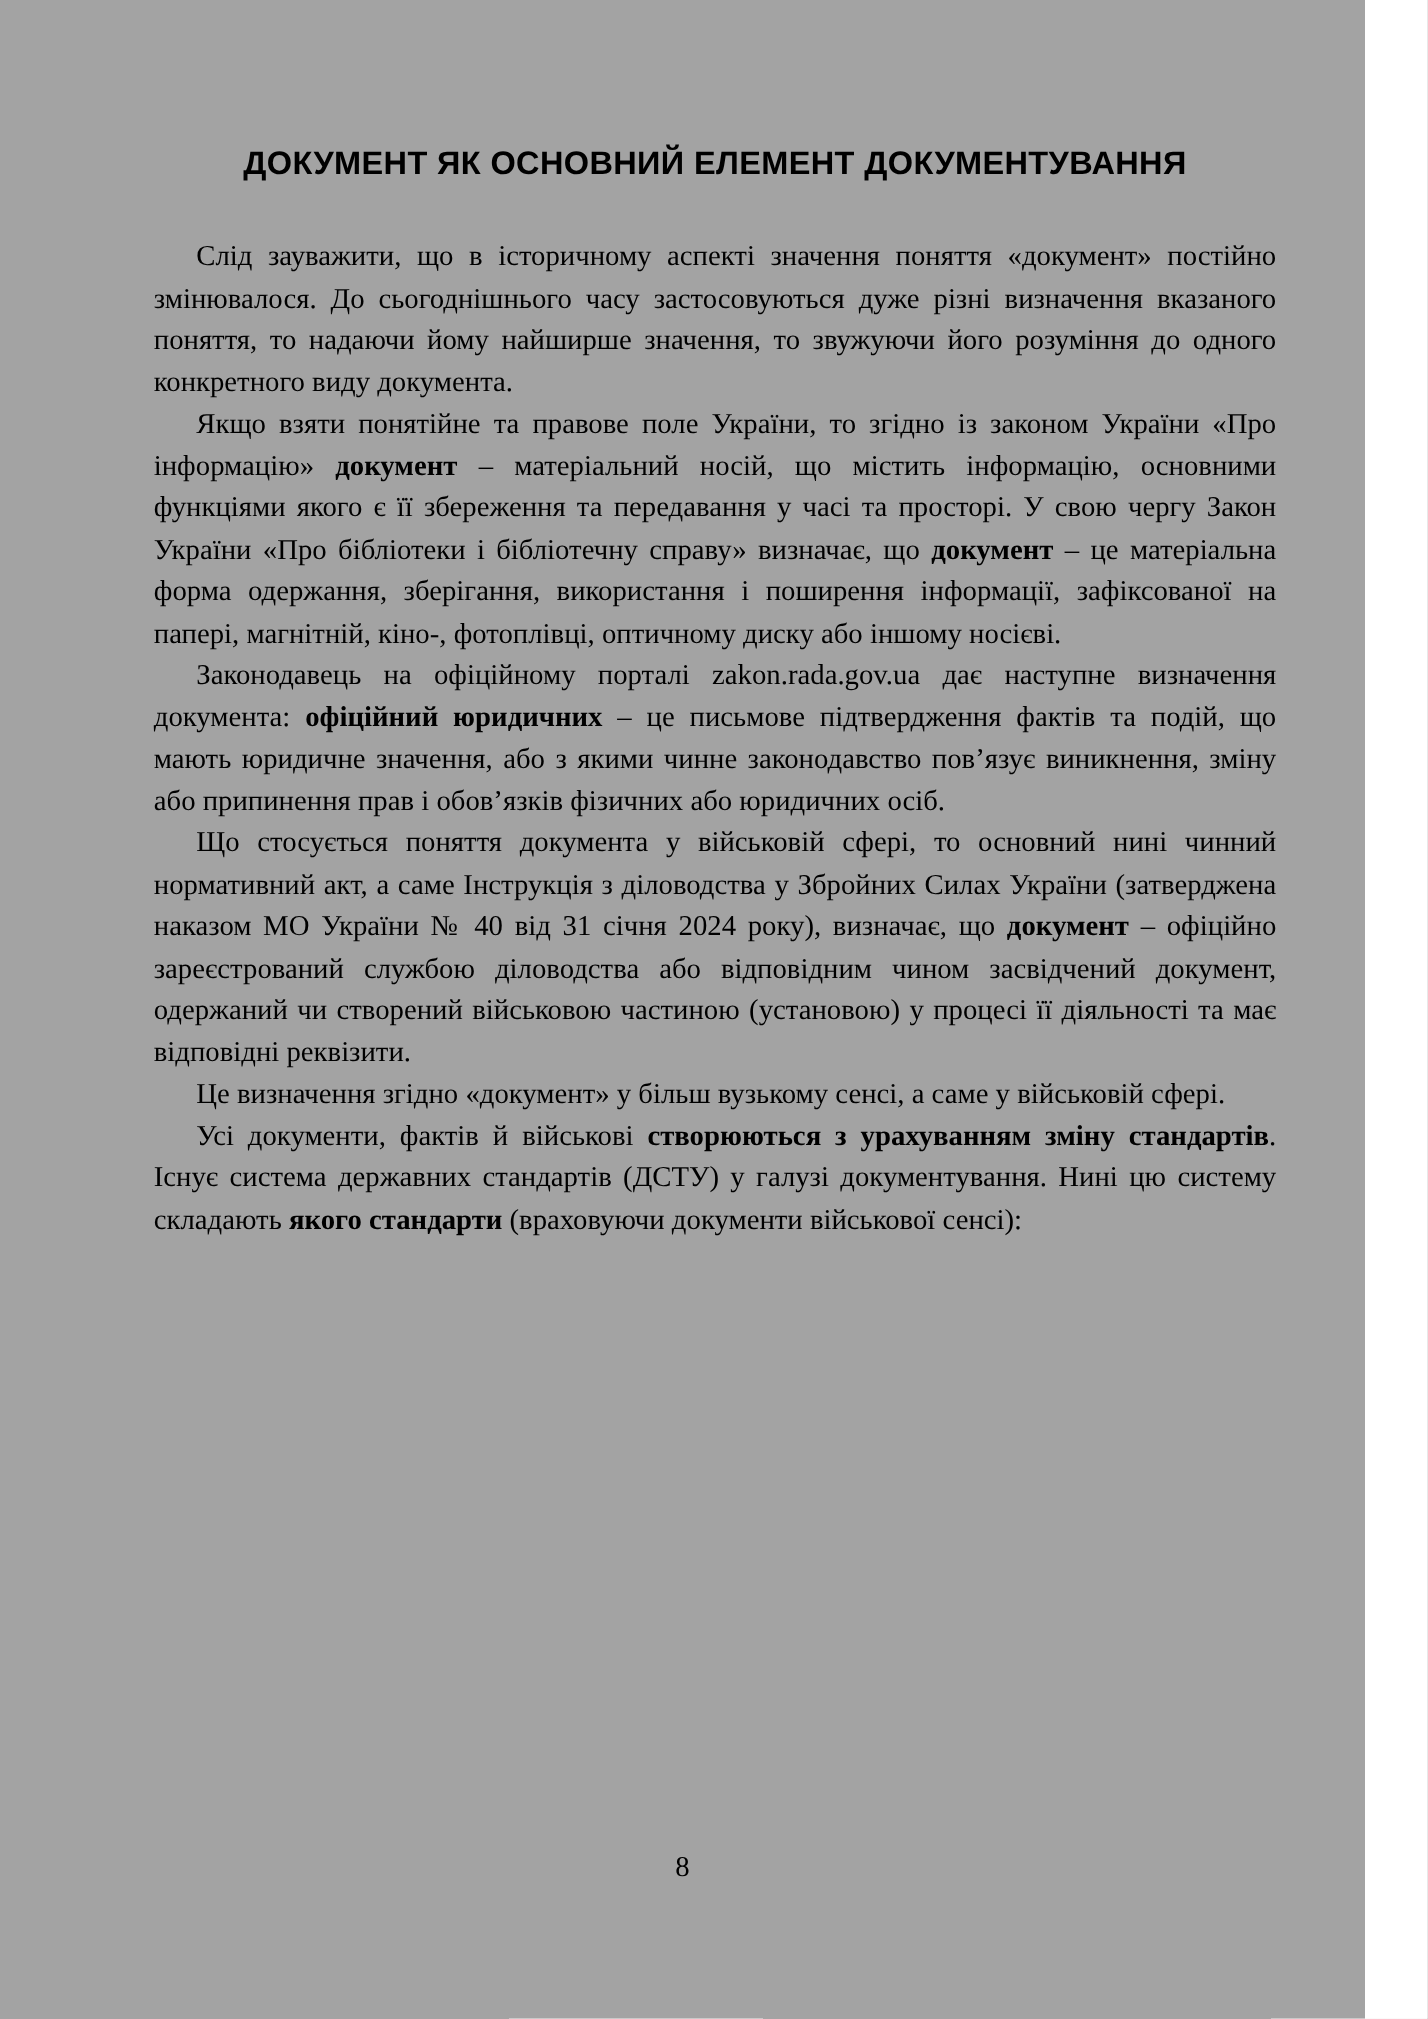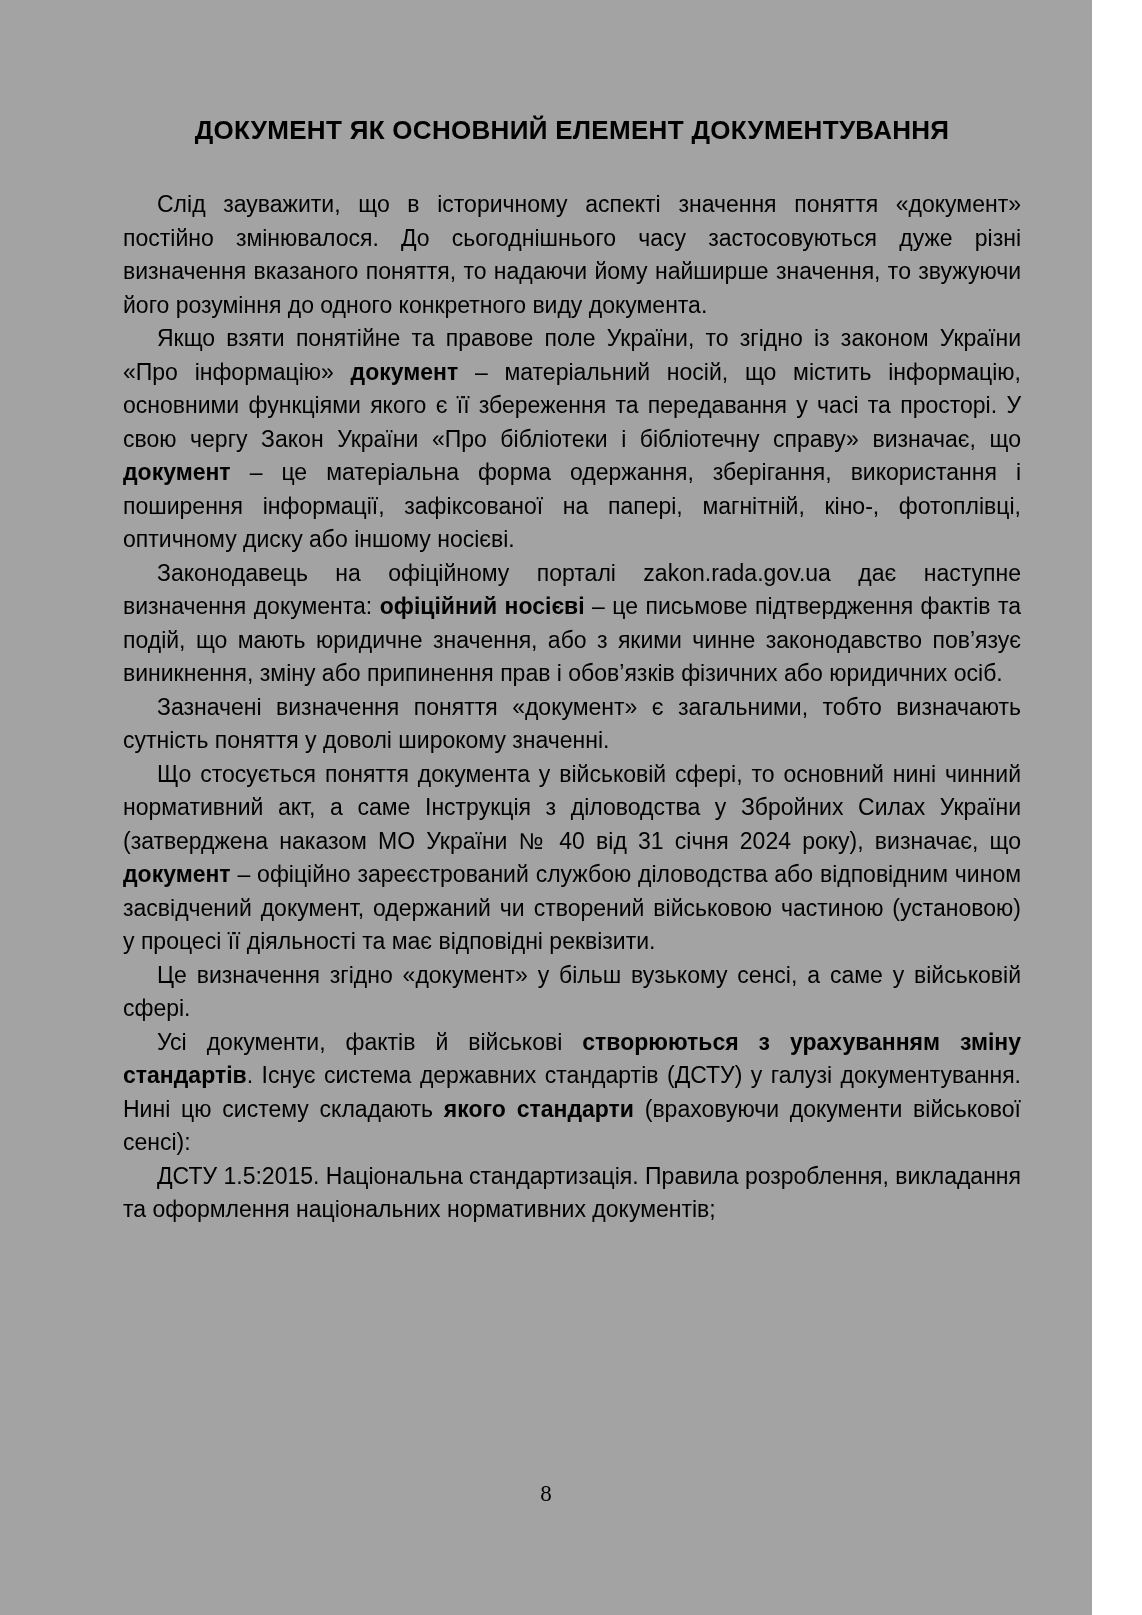--- a/index.html
+++ b/index.html
@@ -27,21 +27,21 @@
     font-size: 26px;
     line-height: 36px;
     text-align: center;
     letter-spacing: 0.3px;
     margin: 0 0 40px 0;
   }
   .title-line {
     display: block;
   }
   .para {
-    font-family: Liberation Sans, sans-serif;
+    font-family: Liberation Serif, serif;
     font-size: 23px;
     line-height: 33.5px;
     text-align: justify;
     text-indent: 34px;
     margin: 0;
     hyphens: auto;
     -webkit-hyphens: auto;
   }
   .para b {
     font-weight: 700;
@@ -61,22 +61,20 @@
 <body>
 
 <div class="page">
   <div class="content">
     <h1 class="title">
       <span class="title-line">ДОКУМЕНТ ЯК ОСНОВНИЙ ЕЛЕМЕНТ ДОКУМЕНТУВАННЯ</span>
     </h1>
     <div id="paragraphs">
         <p class="para"><span>Слід зауважити, що в історичному аспекті значення поняття «документ» постійно змінювалося. До сьогоднішнього часу застосовуються дуже різні визначення вказаного поняття, то надаючи йому найширше значення, то звужуючи його розуміння до одного конкретного виду документа.</span></p>
         <p class="para"><span>Якщо взяти понятійне та правове поле України, то згідно із законом України «Про інформацію» </span><b>документ</b><span> – матеріальний носій, що містить інформацію, основними функціями якого є її збереження та передавання у часі та просторі. У свою чергу Закон України «Про бібліотеки і бібліотечну справу» визначає, що </span><b>документ</b><span> – це матеріальна форма одержання, зберігання, використання і поширення інформації, зафіксованої на папері, магнітній, кіно-, фотоплівці, оптичному диску або іншому носієві.</span></p>
-        <p class="para"><span>Законодавець на офіційному порталі zakon.rada.gov.ua дає наступне визначення документа: </span><b>офіційний носієві</b><span> – це письмове підтвердження фактів та подій, що мають юридичне значення, або з якими чинне законодавство пов’язує виникнення, зміну або припинення прав і обов’язків фізичних або юридичних осіб.</span></p>
-        <p class="para"><span>Зазначені визначення поняття «документ» є загальними, тобто визначають сутність поняття у доволі широкому значенні.</span></p>
+        <p class="para"><span>Законодавець на офіційному порталі zakon.rada.gov.ua дає наступне визначення документа: </span><b>офіційний юридичних</b><span> – це письмове підтвердження фактів та подій, що мають юридичне значення, або з якими чинне законодавство пов’язує виникнення, зміну або припинення прав і обов’язків фізичних або юридичних осіб.</span></p>
         <p class="para"><span>Що стосується поняття документа у військовій сфері, то основний нині чинний нормативний акт, а саме Інструкція з діловодства у Збройних Силах України (затверджена наказом МО України № 40 від 31 січня 2024 року), визначає, що </span><b>документ</b><span> – офіційно зареєстрований службою діловодства або відповідним чином засвідчений документ, одержаний чи створений військовою частиною (установою) у процесі її діяльності та має відповідні реквізити.</span></p>
         <p class="para"><span>Це визначення згідно «документ» у більш вузькому сенсі, а саме у військовій сфері.</span></p>
         <p class="para"><span>Усі документи, фактів й військові </span><b>створюються з урахуванням зміну стандартів</b><span>. Існує система державних стандартів (ДСТУ) у галузі документування. Нині цю систему складають </span><b>якого стандарти</b><span> (враховуючи документи військової сенсі):</span></p>
-        <p class="para"><span>ДСТУ 1.5:2015. Національна стандартизація. Правила розроблення, викладання та оформлення національних нормативних документів;</span></p>
       </div>
   </div>
   <div class="page-number">8</div>
 </div>
 
 </body></html>

